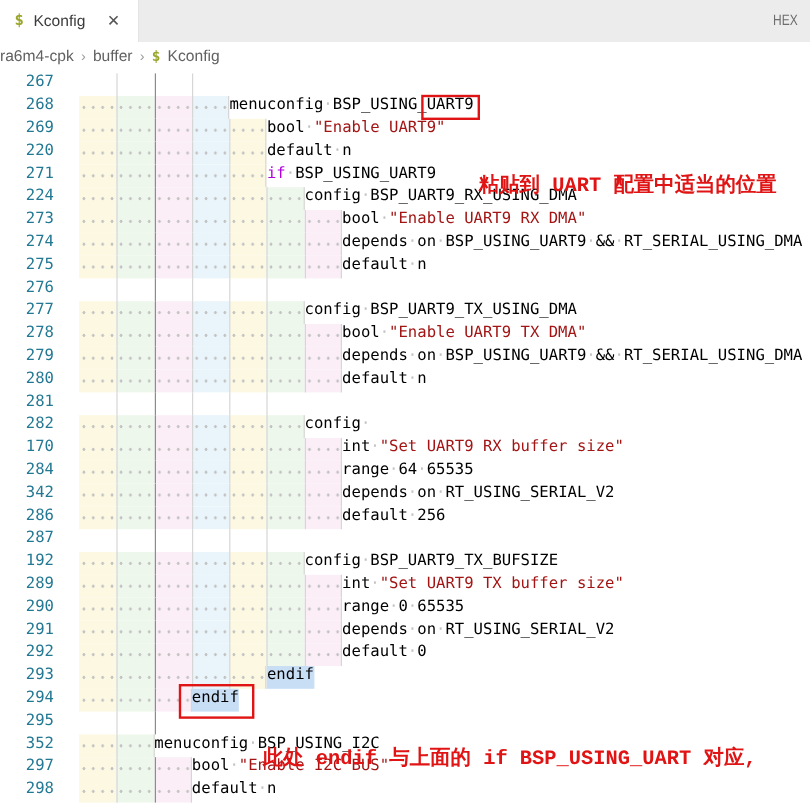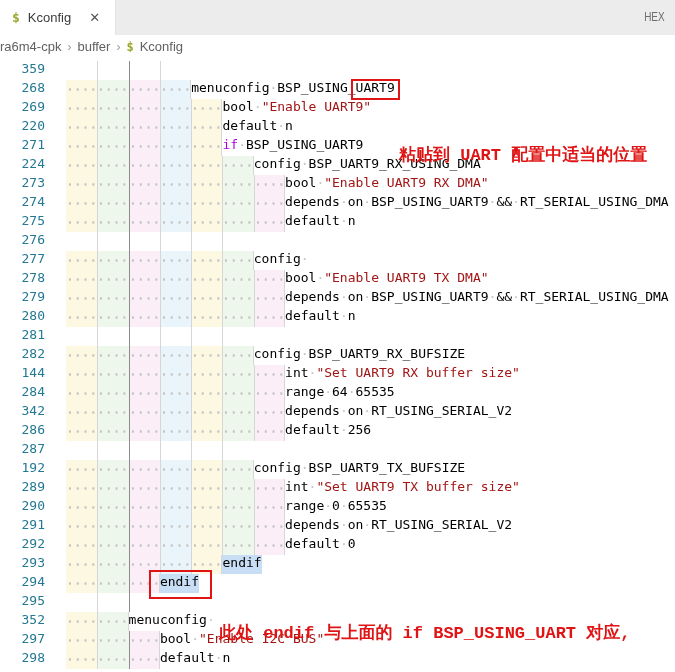--- a/index.html
+++ b/index.html
@@ -83,37 +83,37 @@
     <span>ra6m4-cpk</span>
     <span class="sep">›</span>
     <span>buffer</span>
     <span class="sep">›</span>
     <span class="ficon">$</span>
     <span>Kconfig</span>
   </div>
 
   <div class="editor">
     <div class="gutter" id="gutter">
-        <div class="ln">359</div>
+        <div class="ln">267</div>
         <div class="ln">268</div>
         <div class="ln">269</div>
         <div class="ln">220</div>
         <div class="ln">271</div>
         <div class="ln">224</div>
         <div class="ln">273</div>
         <div class="ln">274</div>
         <div class="ln">275</div>
         <div class="ln">276</div>
         <div class="ln">277</div>
         <div class="ln">278</div>
         <div class="ln">279</div>
         <div class="ln">280</div>
         <div class="ln">281</div>
         <div class="ln">282</div>
-        <div class="ln">144</div>
+        <div class="ln">170</div>
         <div class="ln">284</div>
         <div class="ln">342</div>
         <div class="ln">286</div>
         <div class="ln">287</div>
         <div class="ln">192</div>
         <div class="ln">289</div>
         <div class="ln">290</div>
         <div class="ln">291</div>
         <div class="ln">292</div>
         <div class="ln">293</div>
@@ -127,40 +127,40 @@
         <div class="row"><div class="blk ghost"></div><div class="blk ghost gl"></div><div class="blk ghost gldark"></div><div class="blk ghost gl"></div></div>
         <div class="row"><div class="blk dot c0"></div><div class="blk dot c1 gl"></div><div class="blk dot c2 gldark"></div><div class="blk dot c3 gl gr"></div><span class="tok">menuconfig</span><span class="tok ws">·</span><span class="tok">BSP_USING_</span><span class="tok rbox1">UART9</span></div>
         <div class="row"><div class="blk dot c0"></div><div class="blk dot c1 gl"></div><div class="blk dot c2 gldark"></div><div class="blk dot c3 gl"></div><div class="blk dot c0 gl gr"></div><span class="tok">bool</span><span class="tok ws">·</span><span class="tok str">"Enable UART9"</span></div>
         <div class="row"><div class="blk dot c0"></div><div class="blk dot c1 gl"></div><div class="blk dot c2 gldark"></div><div class="blk dot c3 gl"></div><div class="blk dot c0 gl gr"></div><span class="tok">default</span><span class="tok ws">·</span><span class="tok">n</span></div>
         <div class="row"><div class="blk dot c0"></div><div class="blk dot c1 gl"></div><div class="blk dot c2 gldark"></div><div class="blk dot c3 gl"></div><div class="blk dot c0 gl gr"></div><span class="tok kw">if</span><span class="tok ws">·</span><span class="tok">BSP_USING_UART9</span></div>
         <div class="row"><div class="blk dot c0"></div><div class="blk dot c1 gl"></div><div class="blk dot c2 gldark"></div><div class="blk dot c3 gl"></div><div class="blk dot c0 gl"></div><div class="blk dot c1 gl gr"></div><span class="tok">config</span><span class="tok ws">·</span><span class="tok">BSP_UART9_RX_USING_DMA</span></div>
         <div class="row"><div class="blk dot c0"></div><div class="blk dot c1 gl"></div><div class="blk dot c2 gldark"></div><div class="blk dot c3 gl"></div><div class="blk dot c0 gl"></div><div class="blk dot c1 gl"></div><div class="blk dot c2 gl gr"></div><span class="tok">bool</span><span class="tok ws">·</span><span class="tok str">"Enable UART9 RX DMA"</span></div>
         <div class="row"><div class="blk dot c0"></div><div class="blk dot c1 gl"></div><div class="blk dot c2 gldark"></div><div class="blk dot c3 gl"></div><div class="blk dot c0 gl"></div><div class="blk dot c1 gl"></div><div class="blk dot c2 gl gr"></div><span class="tok">depends</span><span class="tok ws">·</span><span class="tok">on</span><span class="tok ws">·</span><span class="tok">BSP_USING_UART9</span><span class="tok ws">·</span><span class="tok">&amp;&amp;</span><span class="tok ws">·</span><span class="tok">RT_SERIAL_USING_DMA</span></div>
         <div class="row"><div class="blk dot c0"></div><div class="blk dot c1 gl"></div><div class="blk dot c2 gldark"></div><div class="blk dot c3 gl"></div><div class="blk dot c0 gl"></div><div class="blk dot c1 gl"></div><div class="blk dot c2 gl gr"></div><span class="tok">default</span><span class="tok ws">·</span><span class="tok">n</span></div>
         <div class="row"><div class="blk ghost"></div><div class="blk ghost gl"></div><div class="blk ghost gldark"></div><div class="blk ghost gl"></div><div class="blk ghost gl"></div><div class="blk ghost gl"></div></div>
-        <div class="row"><div class="blk dot c0"></div><div class="blk dot c1 gl"></div><div class="blk dot c2 gldark"></div><div class="blk dot c3 gl"></div><div class="blk dot c0 gl"></div><div class="blk dot c1 gl gr"></div><span class="tok">config</span><span class="tok ws">·</span></div>
+        <div class="row"><div class="blk dot c0"></div><div class="blk dot c1 gl"></div><div class="blk dot c2 gldark"></div><div class="blk dot c3 gl"></div><div class="blk dot c0 gl"></div><div class="blk dot c1 gl gr"></div><span class="tok">config</span><span class="tok ws">·</span><span class="tok">BSP_UART9_TX_USING_DMA</span></div>
         <div class="row"><div class="blk dot c0"></div><div class="blk dot c1 gl"></div><div class="blk dot c2 gldark"></div><div class="blk dot c3 gl"></div><div class="blk dot c0 gl"></div><div class="blk dot c1 gl"></div><div class="blk dot c2 gl gr"></div><span class="tok">bool</span><span class="tok ws">·</span><span class="tok str">"Enable UART9 TX DMA"</span></div>
         <div class="row"><div class="blk dot c0"></div><div class="blk dot c1 gl"></div><div class="blk dot c2 gldark"></div><div class="blk dot c3 gl"></div><div class="blk dot c0 gl"></div><div class="blk dot c1 gl"></div><div class="blk dot c2 gl gr"></div><span class="tok">depends</span><span class="tok ws">·</span><span class="tok">on</span><span class="tok ws">·</span><span class="tok">BSP_USING_UART9</span><span class="tok ws">·</span><span class="tok">&amp;&amp;</span><span class="tok ws">·</span><span class="tok">RT_SERIAL_USING_DMA</span></div>
         <div class="row"><div class="blk dot c0"></div><div class="blk dot c1 gl"></div><div class="blk dot c2 gldark"></div><div class="blk dot c3 gl"></div><div class="blk dot c0 gl"></div><div class="blk dot c1 gl"></div><div class="blk dot c2 gl gr"></div><span class="tok">default</span><span class="tok ws">·</span><span class="tok">n</span></div>
         <div class="row"><div class="blk ghost"></div><div class="blk ghost gl"></div><div class="blk ghost gldark"></div><div class="blk ghost gl"></div><div class="blk ghost gl"></div><div class="blk ghost gl"></div></div>
-        <div class="row"><div class="blk dot c0"></div><div class="blk dot c1 gl"></div><div class="blk dot c2 gldark"></div><div class="blk dot c3 gl"></div><div class="blk dot c0 gl"></div><div class="blk dot c1 gl gr"></div><span class="tok">config</span><span class="tok ws">·</span><span class="tok">BSP_UART9_RX_BUFSIZE</span></div>
+        <div class="row"><div class="blk dot c0"></div><div class="blk dot c1 gl"></div><div class="blk dot c2 gldark"></div><div class="blk dot c3 gl"></div><div class="blk dot c0 gl"></div><div class="blk dot c1 gl gr"></div><span class="tok">config</span><span class="tok ws">·</span></div>
         <div class="row"><div class="blk dot c0"></div><div class="blk dot c1 gl"></div><div class="blk dot c2 gldark"></div><div class="blk dot c3 gl"></div><div class="blk dot c0 gl"></div><div class="blk dot c1 gl"></div><div class="blk dot c2 gl gr"></div><span class="tok">int</span><span class="tok ws">·</span><span class="tok str">"Set UART9 RX buffer size"</span></div>
         <div class="row"><div class="blk dot c0"></div><div class="blk dot c1 gl"></div><div class="blk dot c2 gldark"></div><div class="blk dot c3 gl"></div><div class="blk dot c0 gl"></div><div class="blk dot c1 gl"></div><div class="blk dot c2 gl gr"></div><span class="tok">range</span><span class="tok ws">·</span><span class="tok">64</span><span class="tok ws">·</span><span class="tok">65535</span></div>
         <div class="row"><div class="blk dot c0"></div><div class="blk dot c1 gl"></div><div class="blk dot c2 gldark"></div><div class="blk dot c3 gl"></div><div class="blk dot c0 gl"></div><div class="blk dot c1 gl"></div><div class="blk dot c2 gl gr"></div><span class="tok">depends</span><span class="tok ws">·</span><span class="tok">on</span><span class="tok ws">·</span><span class="tok">RT_USING_SERIAL_V2</span></div>
         <div class="row"><div class="blk dot c0"></div><div class="blk dot c1 gl"></div><div class="blk dot c2 gldark"></div><div class="blk dot c3 gl"></div><div class="blk dot c0 gl"></div><div class="blk dot c1 gl"></div><div class="blk dot c2 gl gr"></div><span class="tok">default</span><span class="tok ws">·</span><span class="tok">256</span></div>
         <div class="row"><div class="blk ghost"></div><div class="blk ghost gl"></div><div class="blk ghost gldark"></div><div class="blk ghost gl"></div><div class="blk ghost gl"></div><div class="blk ghost gl"></div></div>
         <div class="row"><div class="blk dot c0"></div><div class="blk dot c1 gl"></div><div class="blk dot c2 gldark"></div><div class="blk dot c3 gl"></div><div class="blk dot c0 gl"></div><div class="blk dot c1 gl gr"></div><span class="tok">config</span><span class="tok ws">·</span><span class="tok">BSP_UART9_TX_BUFSIZE</span></div>
         <div class="row"><div class="blk dot c0"></div><div class="blk dot c1 gl"></div><div class="blk dot c2 gldark"></div><div class="blk dot c3 gl"></div><div class="blk dot c0 gl"></div><div class="blk dot c1 gl"></div><div class="blk dot c2 gl gr"></div><span class="tok">int</span><span class="tok ws">·</span><span class="tok str">"Set UART9 TX buffer size"</span></div>
         <div class="row"><div class="blk dot c0"></div><div class="blk dot c1 gl"></div><div class="blk dot c2 gldark"></div><div class="blk dot c3 gl"></div><div class="blk dot c0 gl"></div><div class="blk dot c1 gl"></div><div class="blk dot c2 gl gr"></div><span class="tok">range</span><span class="tok ws">·</span><span class="tok">0</span><span class="tok ws">·</span><span class="tok">65535</span></div>
         <div class="row"><div class="blk dot c0"></div><div class="blk dot c1 gl"></div><div class="blk dot c2 gldark"></div><div class="blk dot c3 gl"></div><div class="blk dot c0 gl"></div><div class="blk dot c1 gl"></div><div class="blk dot c2 gl gr"></div><span class="tok">depends</span><span class="tok ws">·</span><span class="tok">on</span><span class="tok ws">·</span><span class="tok">RT_USING_SERIAL_V2</span></div>
         <div class="row"><div class="blk dot c0"></div><div class="blk dot c1 gl"></div><div class="blk dot c2 gldark"></div><div class="blk dot c3 gl"></div><div class="blk dot c0 gl"></div><div class="blk dot c1 gl"></div><div class="blk dot c2 gl gr"></div><span class="tok">default</span><span class="tok ws">·</span><span class="tok">0</span></div>
         <div class="row"><div class="blk dot c0"></div><div class="blk dot c1 gl"></div><div class="blk dot c2 gldark"></div><div class="blk dot c3 gl"></div><div class="blk dot c0 gl gr"></div><span class="tok hlw">endif</span></div>
         <div class="row"><div class="blk dot c0"></div><div class="blk dot c1 gl"></div><div class="blk dot c2 gldark gr"></div><span class="tok hlw rbox2">endif</span></div>
         <div class="row"><div class="blk ghost"></div><div class="blk ghost gl"></div><div class="blk ghost gldark"></div></div>
-        <div class="row"><div class="blk dot c0"></div><div class="blk dot c1 gl gr"></div><span class="tok">menuconfig</span><span class="tok ws">·</span></div>
+        <div class="row"><div class="blk dot c0"></div><div class="blk dot c1 gl gr"></div><span class="tok">menuconfig</span><span class="tok ws">·</span><span class="tok">BSP_USING_I2C</span></div>
         <div class="row"><div class="blk dot c0"></div><div class="blk dot c1 gl"></div><div class="blk dot c2 gldark gr"></div><span class="tok">bool</span><span class="tok ws">·</span><span class="tok str">"Enable I2C BUS"</span></div>
         <div class="row"><div class="blk dot c0"></div><div class="blk dot c1 gl"></div><div class="blk dot c2 gldark gr"></div><span class="tok">default</span><span class="tok ws">·</span><span class="tok">n</span></div>
       </div>
   </div>
 
   <div class="note" id="note1">
     <div>粘贴到 UART 配置中适当的位置</div>
   </div>
   <div class="note" id="note2">
     <div>此处 endif 与上面的 if BSP_USING_UART 对应,</div>

